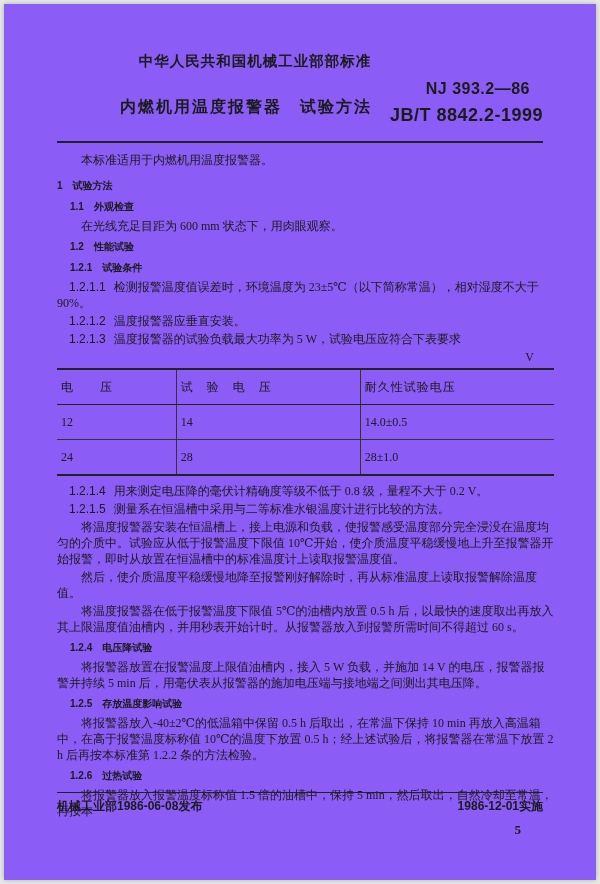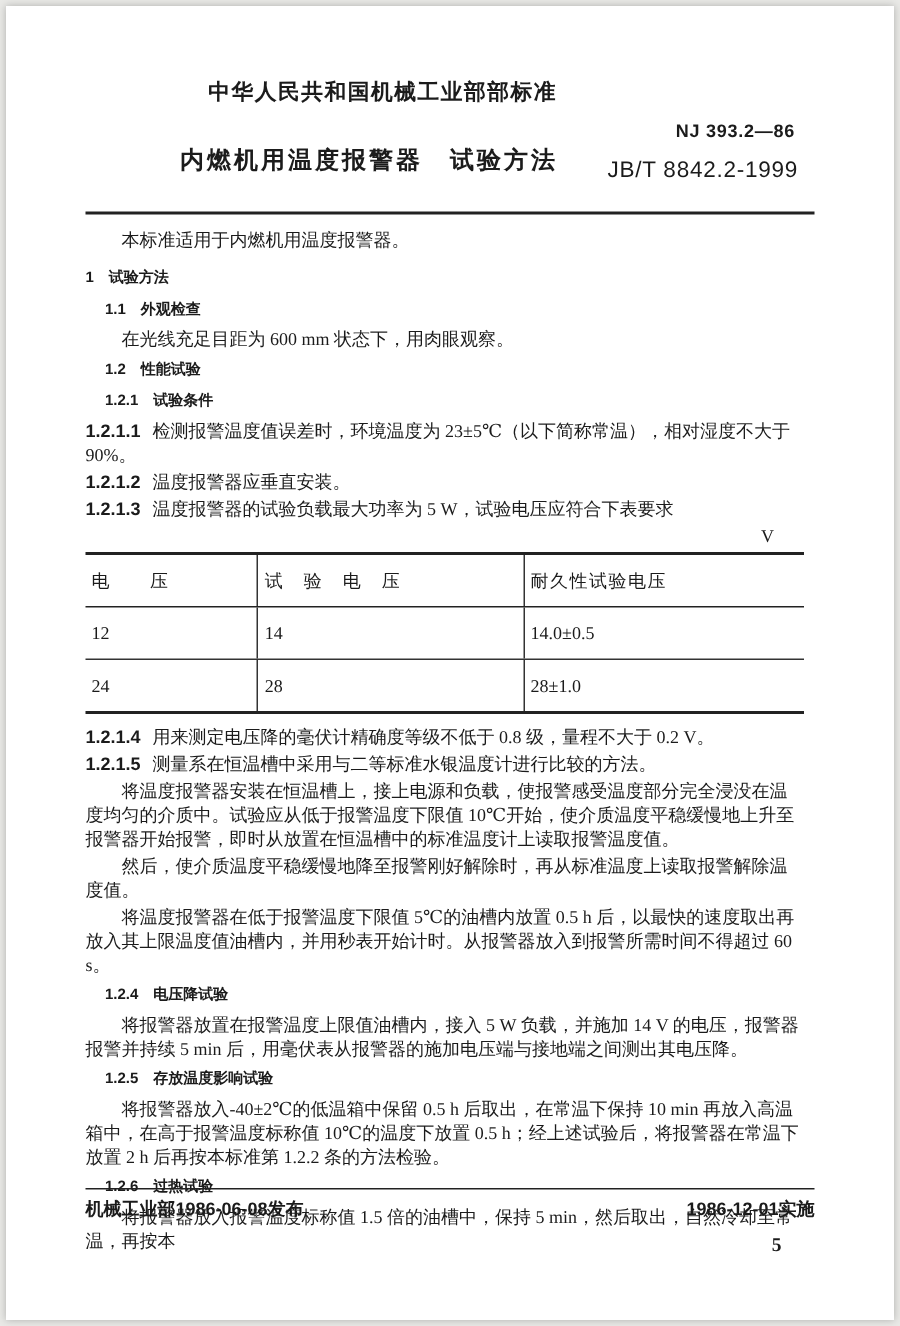--- a/index.html
+++ b/index.html
@@ -5,64 +5,64 @@
   html,body{margin:0;padding:0;}
   body{
     width:600px;height:884px;
     background:#e9e9e6;
     font-family:"Liberation Serif","DejaVu Serif",serif;
   }
   .page{
     position:relative;
     width:592px;height:876px;
     margin:4px auto;
-    background:#ffffff;
+    background:#8b5cf6;
     box-shadow:0 0 5px rgba(0,0,0,.25);
     box-sizing:border-box;
     color:#1b1b1b;
     overflow:hidden;
   }
   
   .doc-header{position:relative;padding:48px 53px 0 53px;}
   .org-line{
     text-align:center;padding-right:90px;
     font-family:"Liberation Sans","DejaVu Sans",sans-serif;
     font-weight:bold;font-size:14.5px;letter-spacing:1px;
   }
   .std-old{
     position:absolute;top:76px;right:66px;
     font-family:"Liberation Sans","DejaVu Sans",sans-serif;
-    font-weight:bold;font-size:12px;letter-spacing:.5px;
+    font-weight:bold;font-size:16px;letter-spacing:.5px;
   }
   .doc-title{
     margin:26px 0 0;text-align:center;padding-right:108px;
     font-family:"Liberation Sans","DejaVu Sans",sans-serif;
     font-weight:bold;font-size:16px;letter-spacing:2px;
   }
   .std-new{
-    position:absolute;top:101px;right:64px;
+    position:absolute;top:101px;right:53px;
     font-family:"Liberation Sans","DejaVu Sans",sans-serif;
-    font-weight:normal;font-size:15px;letter-spacing:.5px;
+    font-weight:bold;font-size:18px;letter-spacing:.5px;
   }
   .rule{border:none;border-top:2px solid #222;margin:0 53px;}
   .top-rule{margin-top:23px;}
   
-  .content{padding:9px 60px 0 53px;font-size:12px;line-height:16px;}
+  .content{padding:9px 42px 0 53px;font-size:12px;line-height:16px;}
   .content p{margin:0 0 2px;}
   .indent{text-indent:2em;}
   .sec-h{
     font-family:"Liberation Sans","DejaVu Sans",sans-serif;
     font-weight:bold;font-size:10px;margin:5px 0 3px;
   }
   .h1{margin:10px 0 5px;}
   .h2,.h3{margin-left:13px;}
   .pnum{margin-left:7px;}
   .pnum .num{
     font-family:"Liberation Sans","DejaVu Sans",sans-serif;
-    font-weight:bold;margin-right:8px;
+    font-weight:normal;margin-right:8px;margin-left:12px;
   }
   .unit-label{text-align:right;padding-right:20px;font-size:12px;margin:1px 0 0;}
   
   table.vtable{
     width:100%;border-collapse:collapse;table-layout:fixed;
     margin:3px 0 7px;
     border-top:2px solid #222;border-bottom:2px solid #222;
     font-size:12px;text-align:left;
   }
   table.vtable th{

